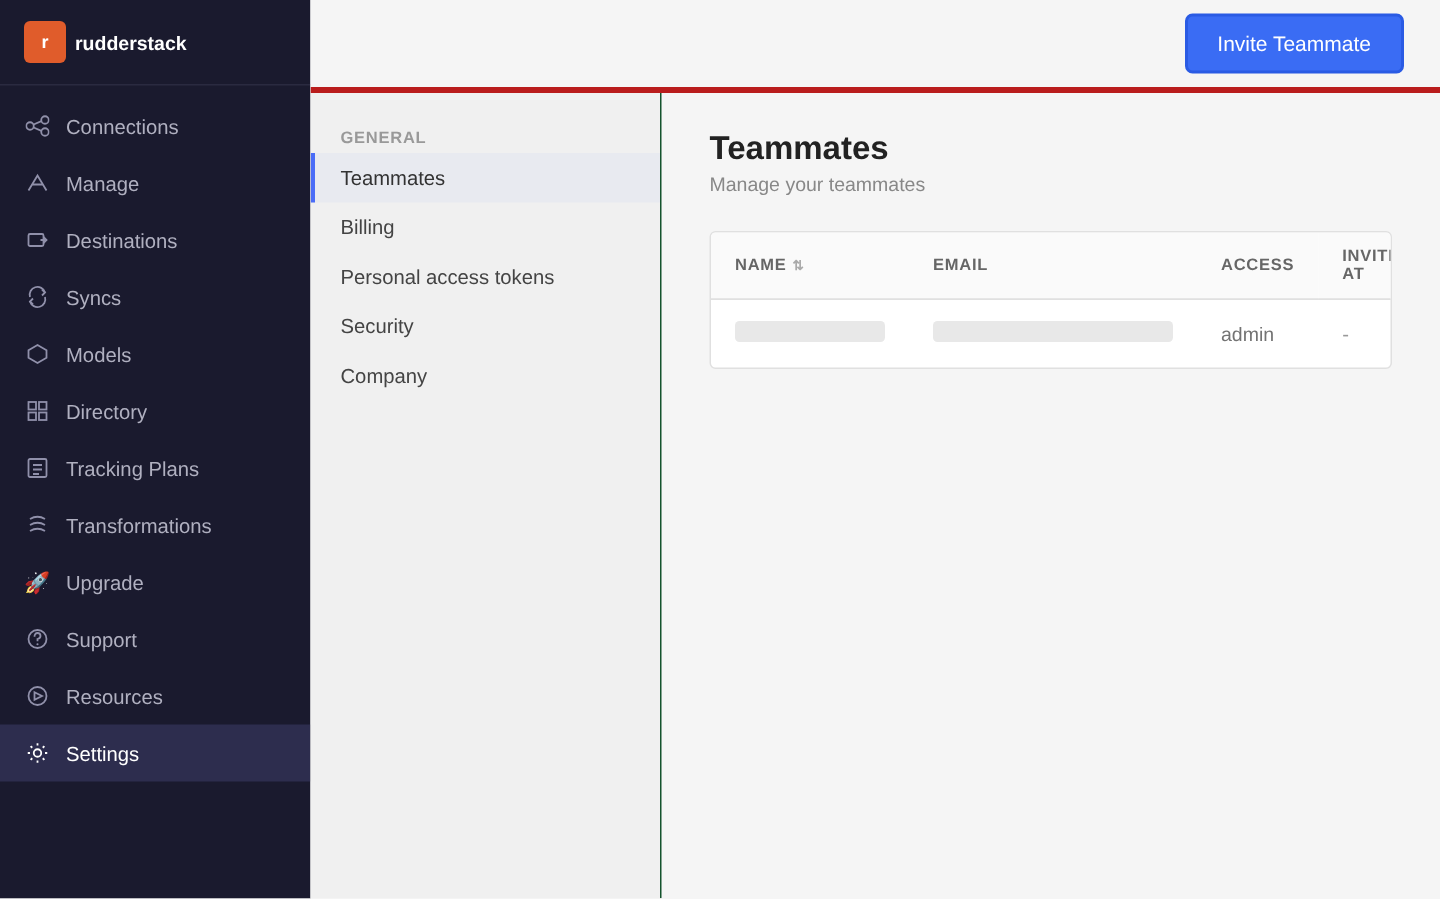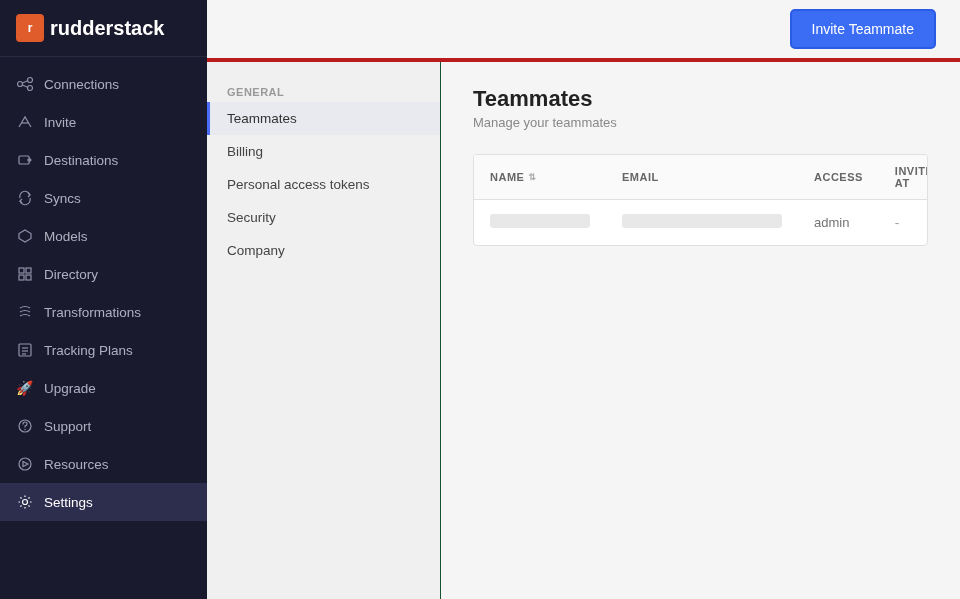--- a/index.html
+++ b/index.html
@@ -29,21 +29,21 @@
       background: #e05c2b;
       border-radius: 4px;
       display: flex;
       align-items: center;
       justify-content: center;
       font-size: 12px;
       color: white;
       font-weight: bold;
     }
     .logo-text {
-      font-size: 20px;
+      font-size: 13px;
       font-weight: 600;
       color: white;
     }
     .sidebar-nav {
       flex: 1;
       padding: 8px 0;
     }
     .sidebar-item {
       display: flex;
       align-items: center;
@@ -244,21 +244,21 @@
       </span>
       <span>Connections</span>
     </div>
     <div class="sidebar-item">
       <span class="sidebar-icon">
         <svg width="16" height="16" viewBox="0 0 16 16" fill="none">
             <path d="M2 13 L8 3 L14 13" stroke="#9090aa" stroke-width="1.2" fill="none"></path>
             <line x1="4.5" y1="9" x2="11.5" y2="9" stroke="#9090aa" stroke-width="1.2"></line>
           </svg>
       </span>
-      <span>Invite</span>
+      <span>Manage</span>
     </div>
     <div class="sidebar-item">
       <span class="sidebar-icon">
         <svg width="16" height="16" viewBox="0 0 16 16" fill="none">
             <rect x="2" y="4" width="10" height="8" rx="1" stroke="#9090aa" stroke-width="1.2" fill="none"></rect>
             <path d="M10 8 L14 8" stroke="#9090aa" stroke-width="1.2"></path>
             <path d="M12 6 L14 8 L12 10" stroke="#9090aa" stroke-width="1.2" fill="none"></path>
           </svg>
       </span>
       <span>Destinations</span>
@@ -289,37 +289,37 @@
             <rect x="9" y="2" width="5" height="5" stroke="#9090aa" stroke-width="1.2" fill="none"></rect>
             <rect x="2" y="9" width="5" height="5" stroke="#9090aa" stroke-width="1.2" fill="none"></rect>
             <rect x="9" y="9" width="5" height="5" stroke="#9090aa" stroke-width="1.2" fill="none"></rect>
           </svg>
       </span>
       <span>Directory</span>
     </div>
     <div class="sidebar-item">
       <span class="sidebar-icon">
         <svg width="16" height="16" viewBox="0 0 16 16" fill="none">
-            <path d="M3 4 Q8 1 13 4" stroke="#9090aa" stroke-width="1.2" fill="none"></path>
-            <path d="M3 8 Q8 5 13 8" stroke="#9090aa" stroke-width="1.2" fill="none"></path>
-            <path d="M3 12 Q8 9 13 12" stroke="#9090aa" stroke-width="1.2" fill="none"></path>
-          </svg>
-      </span>
-      <span>Transformations</span>
-    </div>
-    <div class="sidebar-item">
-      <span class="sidebar-icon">
-        <svg width="16" height="16" viewBox="0 0 16 16" fill="none">
             <rect x="2" y="2" width="12" height="12" rx="1" stroke="#9090aa" stroke-width="1.2" fill="none"></rect>
             <line x1="5" y1="6" x2="11" y2="6" stroke="#9090aa" stroke-width="1.2"></line>
             <line x1="5" y1="9" x2="11" y2="9" stroke="#9090aa" stroke-width="1.2"></line>
             <line x1="5" y1="12" x2="9" y2="12" stroke="#9090aa" stroke-width="1.2"></line>
           </svg>
       </span>
       <span>Tracking Plans</span>
+    </div>
+    <div class="sidebar-item">
+      <span class="sidebar-icon">
+        <svg width="16" height="16" viewBox="0 0 16 16" fill="none">
+            <path d="M3 4 Q8 1 13 4" stroke="#9090aa" stroke-width="1.2" fill="none"></path>
+            <path d="M3 8 Q8 5 13 8" stroke="#9090aa" stroke-width="1.2" fill="none"></path>
+            <path d="M3 12 Q8 9 13 12" stroke="#9090aa" stroke-width="1.2" fill="none"></path>
+          </svg>
+      </span>
+      <span>Transformations</span>
     </div>
     <div class="sidebar-item">
       <span class="sidebar-icon">🚀</span>
       <span>Upgrade</span>
     </div>
     <div class="sidebar-item">
       <span class="sidebar-icon">
         <svg width="16" height="16" viewBox="0 0 16 16" fill="none">
             <circle cx="8" cy="8" r="6" stroke="#9090aa" stroke-width="1.2" fill="none"></circle>
             <path d="M6 6.5 Q6 4 8 4 Q10 4 10 6 Q10 7.5 8 8 L8 9.5" stroke="#9090aa" stroke-width="1.2" fill="none"></path>

